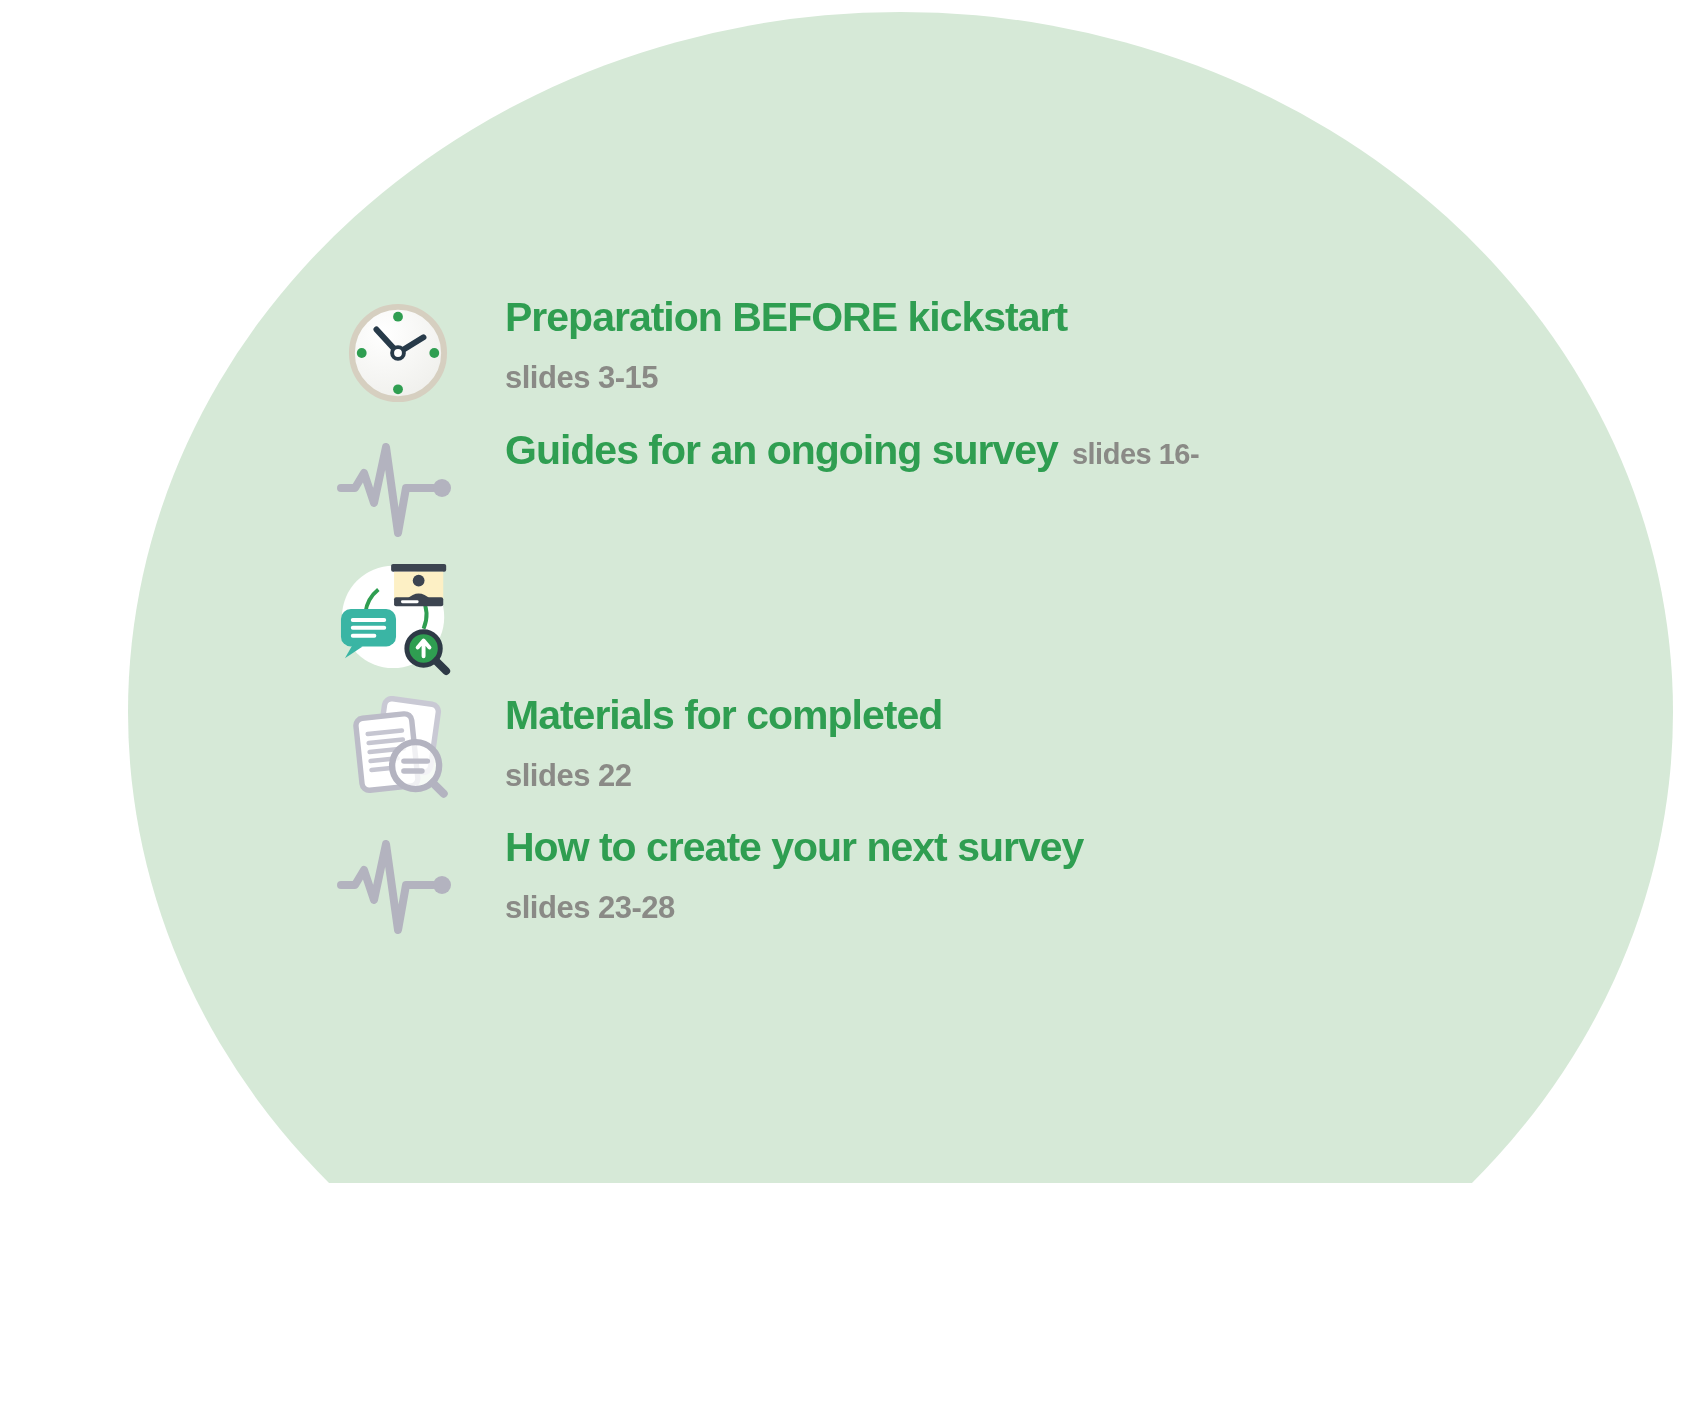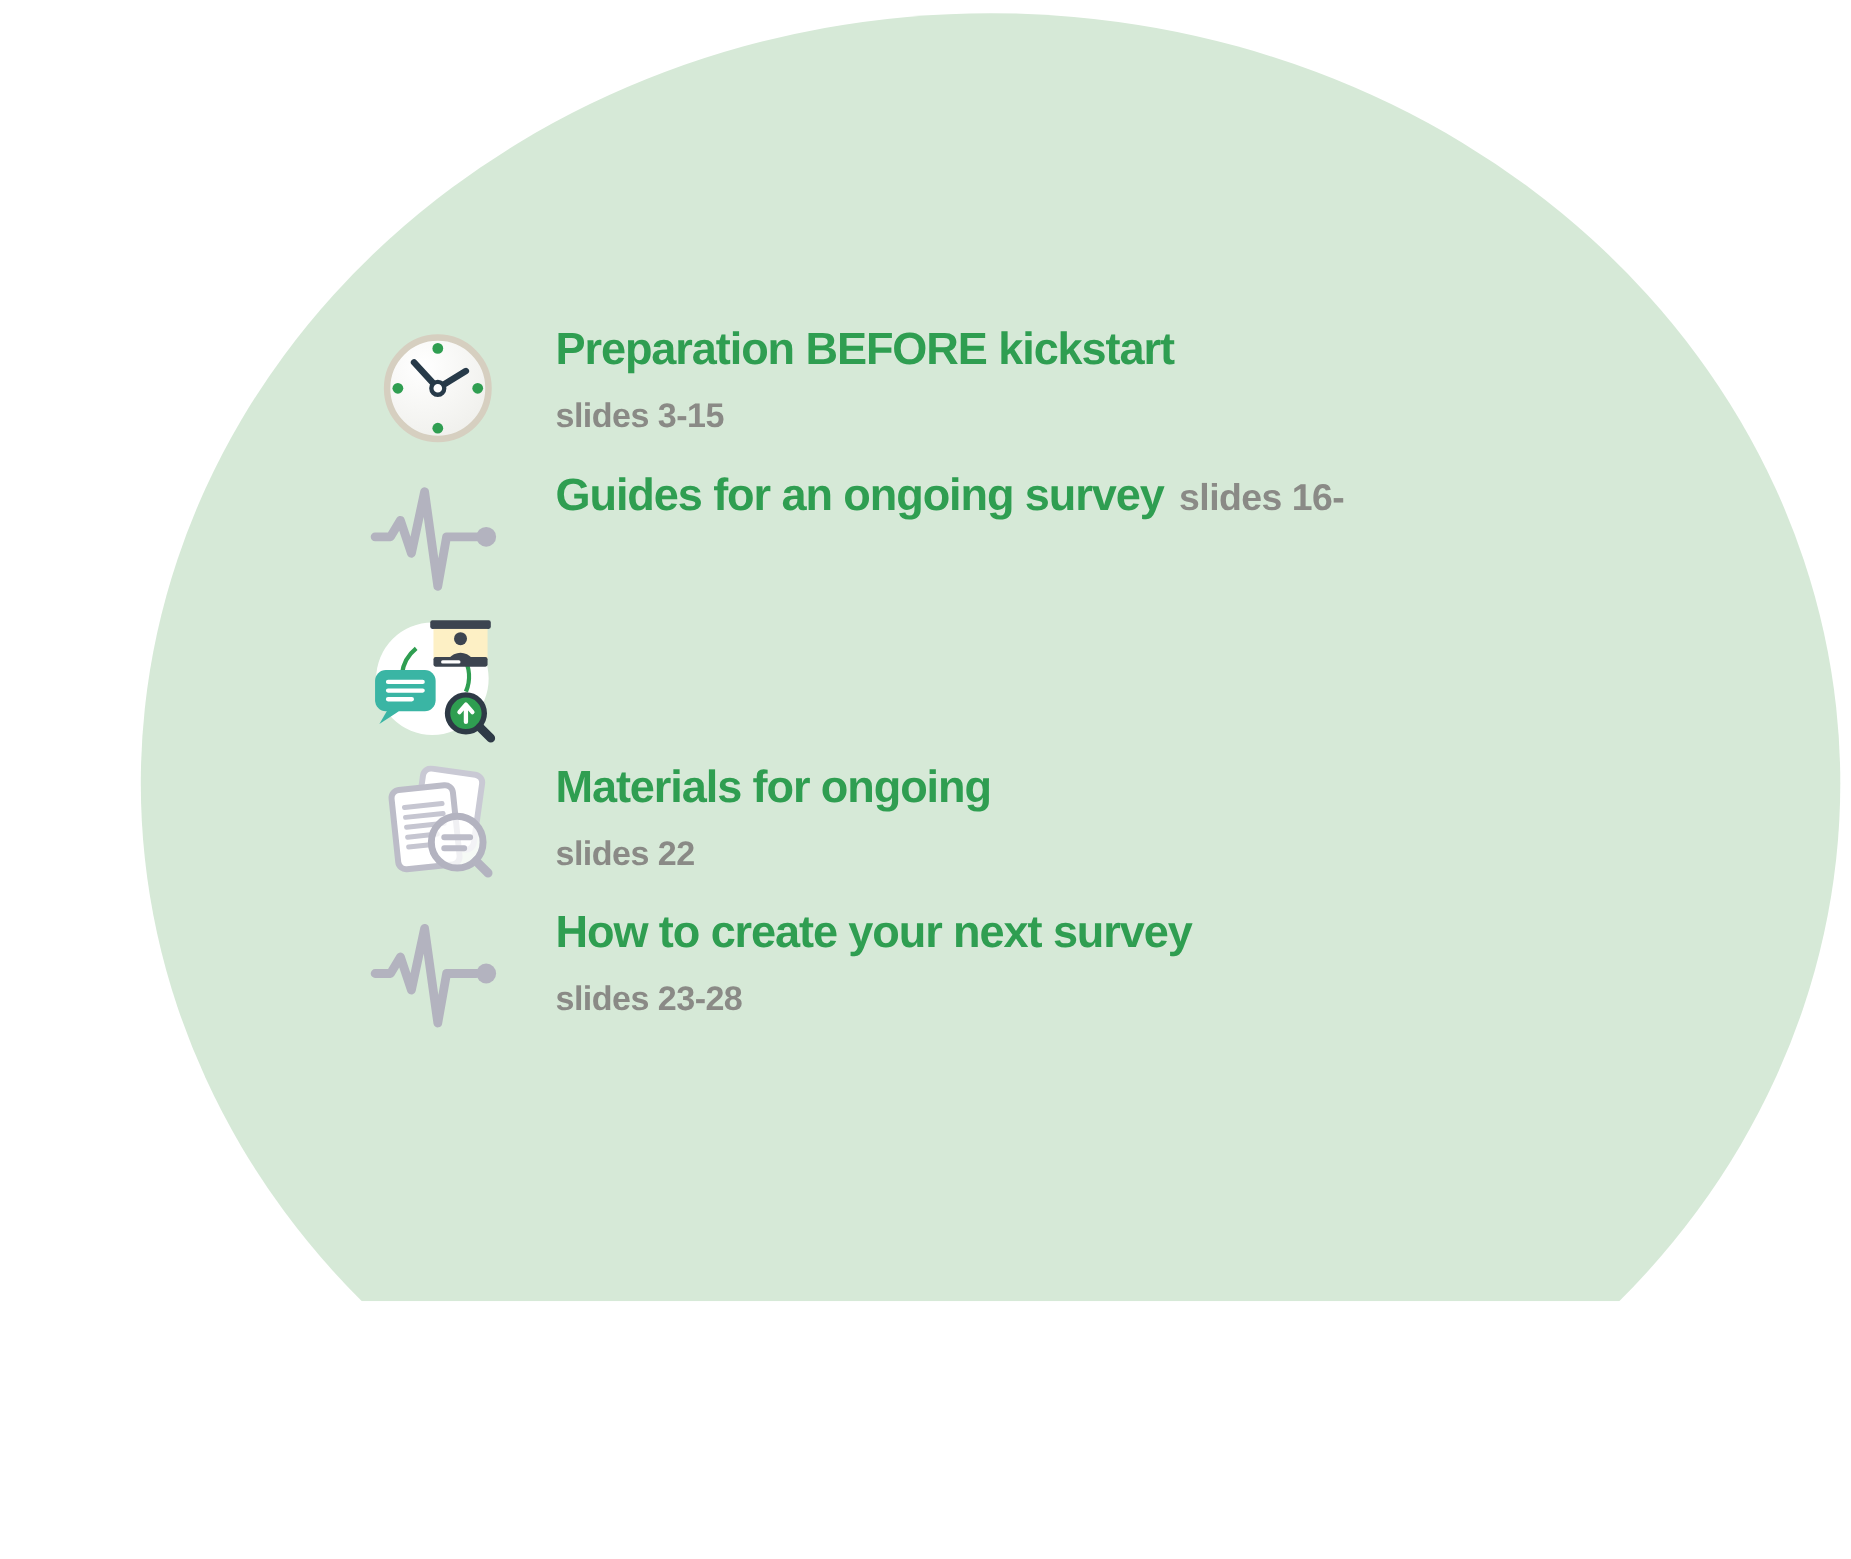--- a/index.html
+++ b/index.html
@@ -18,21 +18,21 @@
   .text-box{margin-left:40px;width:900px;}
   .title{
     font-size:41px;font-weight:bold;color:#2f9e51;letter-spacing:-1px;
     line-height:50px;white-space:nowrap;
   }
   .slides{
     font-size:31px;font-weight:bold;color:#8a8a86;letter-spacing:-0.5px;
     line-height:38px;margin-top:17px;white-space:nowrap;
   }
   .slides-inline{
-    font-size:34px;font-weight:bold;color:#8a8a86;letter-spacing:-0.5px;margin-left:14px;
+    font-size:29px;font-weight:bold;color:#8a8a86;letter-spacing:-0.5px;margin-left:14px;
   }
   .slides-second{margin-top:4px;}
   .logo{
     position:absolute;left:1438px;top:1282px;display:flex;align-items:center;gap:16px;
   }
   .logo-text{
     font-size:43px;font-weight:bold;color:#2f9e51;letter-spacing:1px;line-height:43px;
     padding-top:26px;
   }
   svg{display:block;}
@@ -118,21 +118,21 @@
         <g transform="rotate(-6 45 60)">
           <rect x="14" y="22" width="62" height="80" rx="8" fill="#ffffff" stroke="#bcbcc8" stroke-width="6"></rect>
           <path d="M26,40 H64 M26,50 H64 M26,60 H64 M26,70 H56 M26,80 H48" stroke="#c6c6d1" stroke-width="5" stroke-linecap="round"></path>
         </g>
         <circle cx="77" cy="77" r="26" fill="rgba(255,255,255,0.78)" stroke="#b3b3c0" stroke-width="7"></circle>
         <path d="M64,72 H90 M64,83 H84" stroke="#bcbcc8" stroke-width="6" stroke-linecap="round"></path>
         <path d="M96,96 L108,108" stroke="#b3b3c0" stroke-width="9" stroke-linecap="round"></path>
       </svg>
     </div>
     <div class="text-box">
-      <div class="title">Materials for ongoing</div>
+      <div class="title">Materials for completed</div>
       <div class="slides">slides 22</div>
     </div>
   </div>
 
   <div class="row" style="top:822px">
     <div class="icon-box">
       <svg width="125" height="112" viewBox="0 0 125 112" style="margin-top:8px">
         <path d="M6,55 H20 L29,40 L39,70 L51,14 L63,100 L71,55 H98" fill="none" stroke="#b3b3bf" stroke-width="8" stroke-linecap="round" stroke-linejoin="round"></path>
         <circle cx="107" cy="55" r="9" fill="#b3b3bf"></circle>
       </svg>

